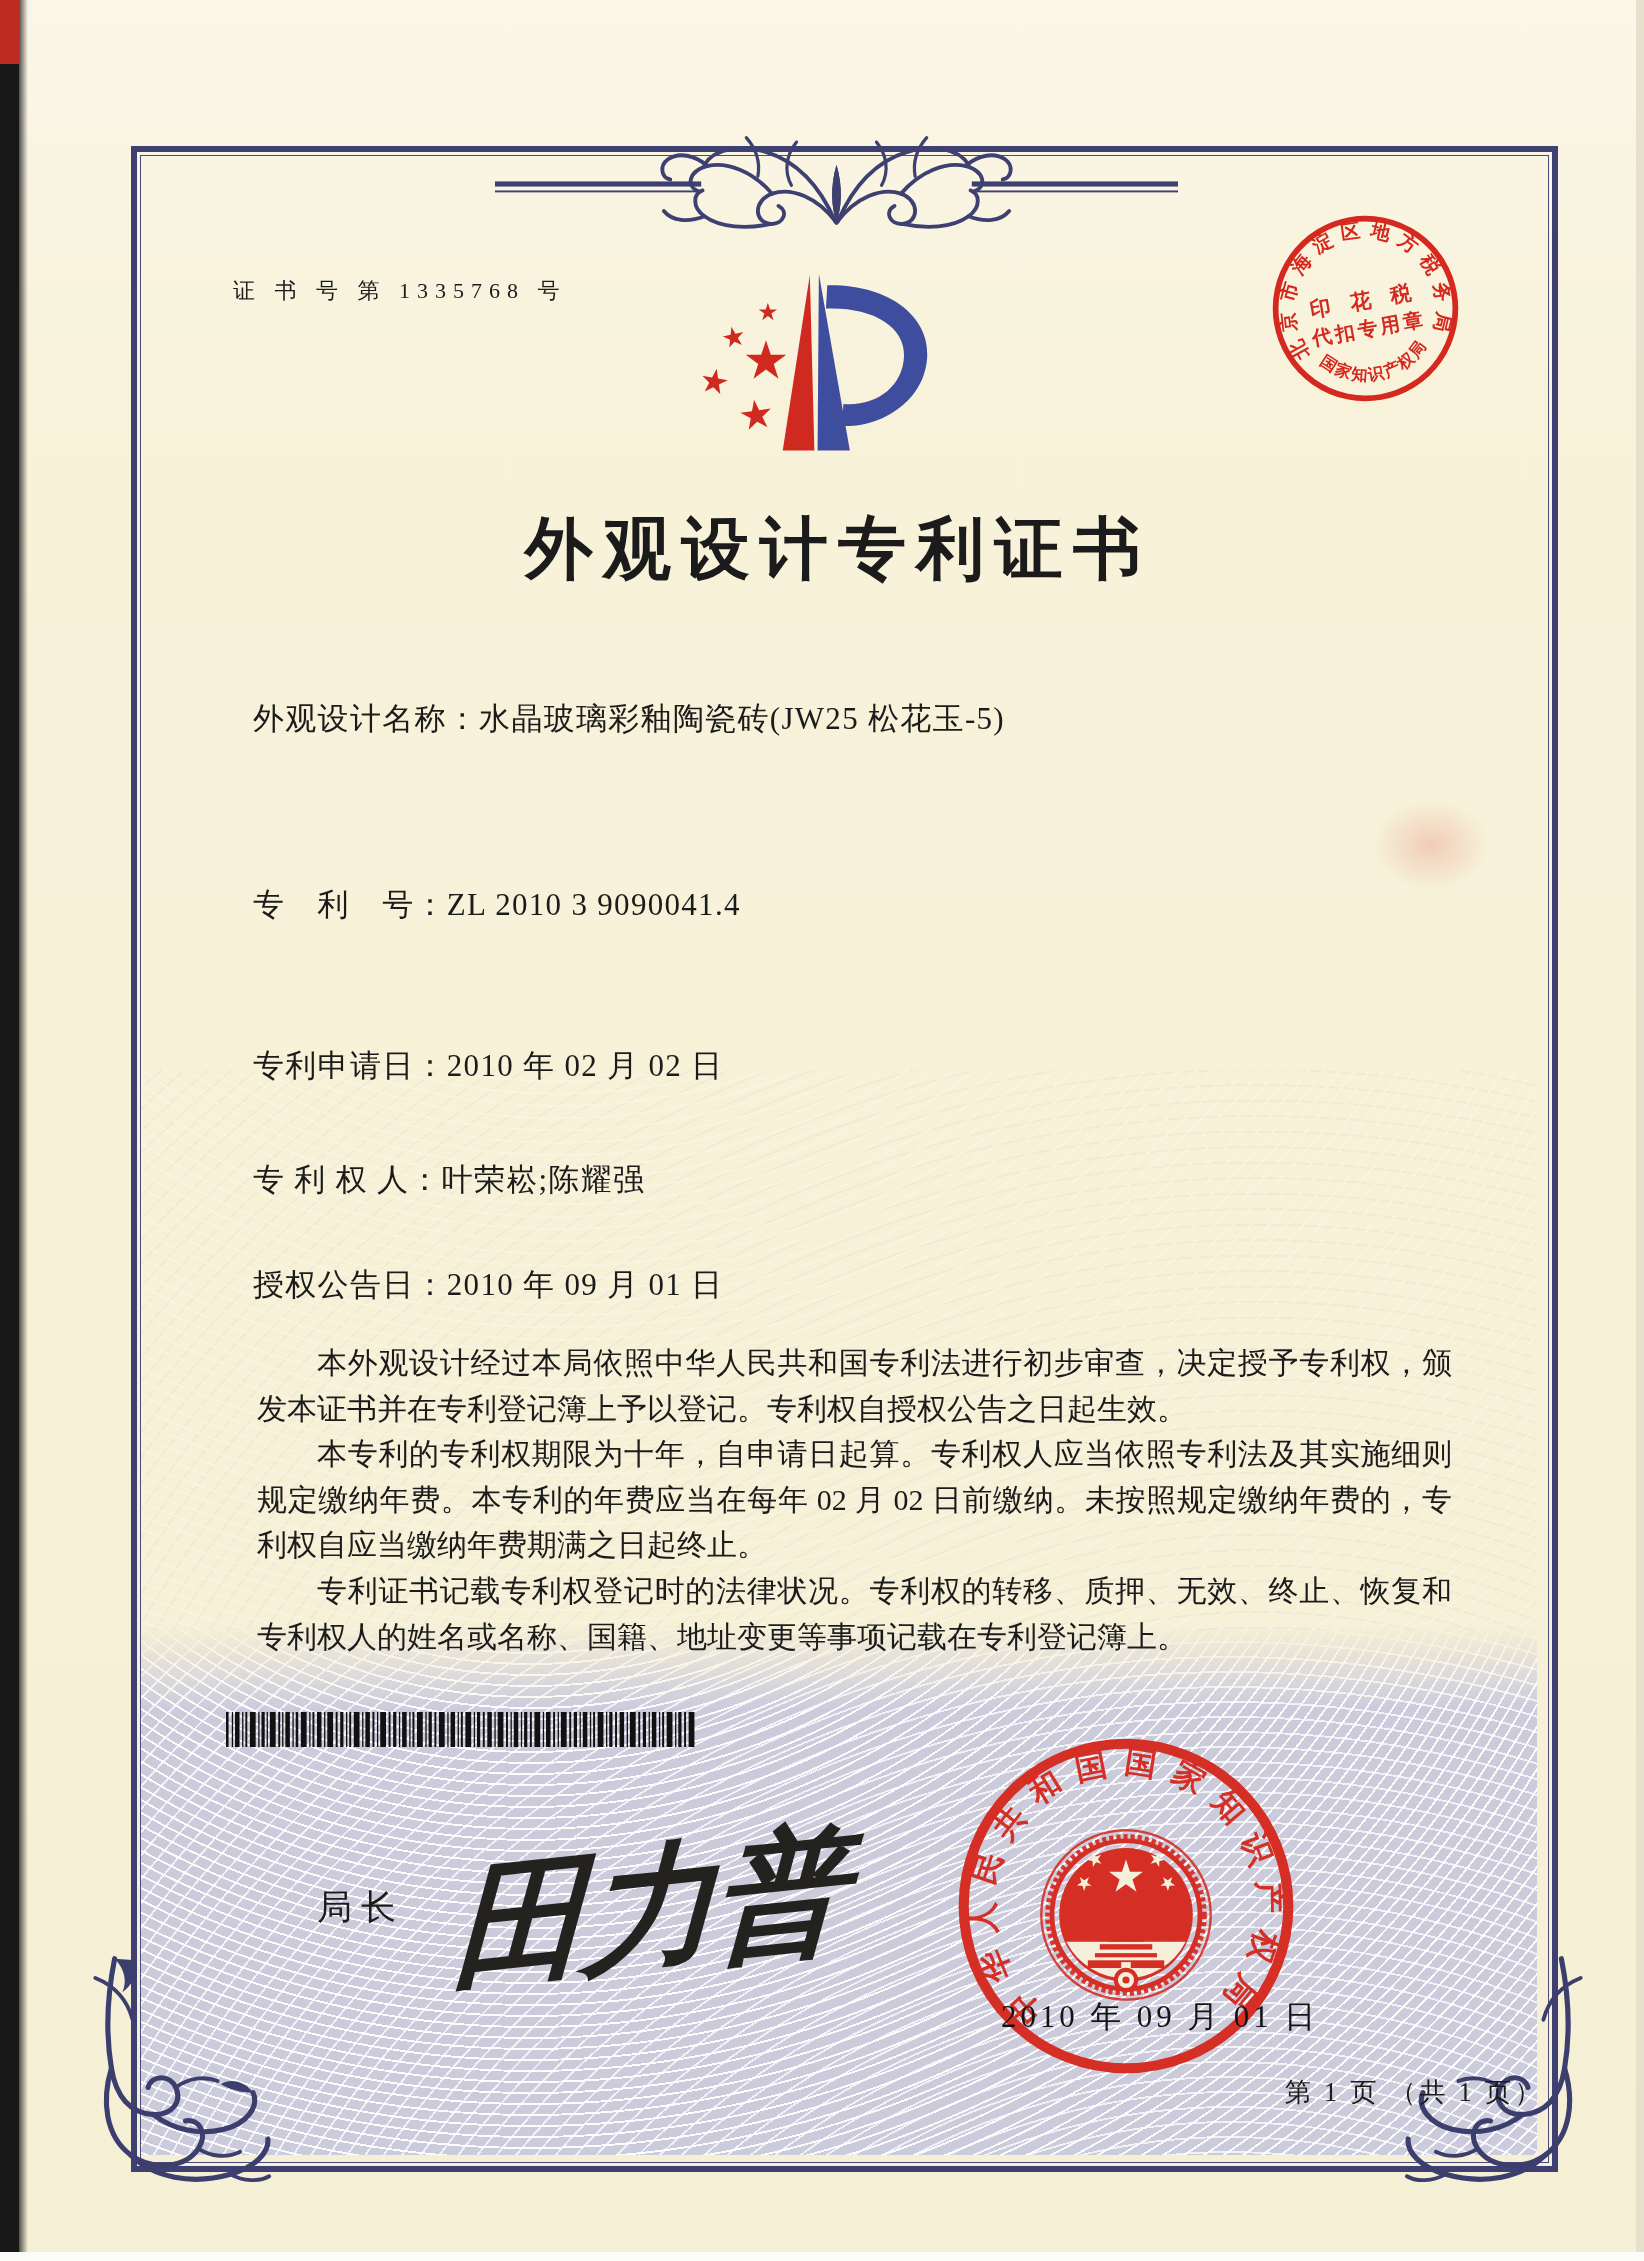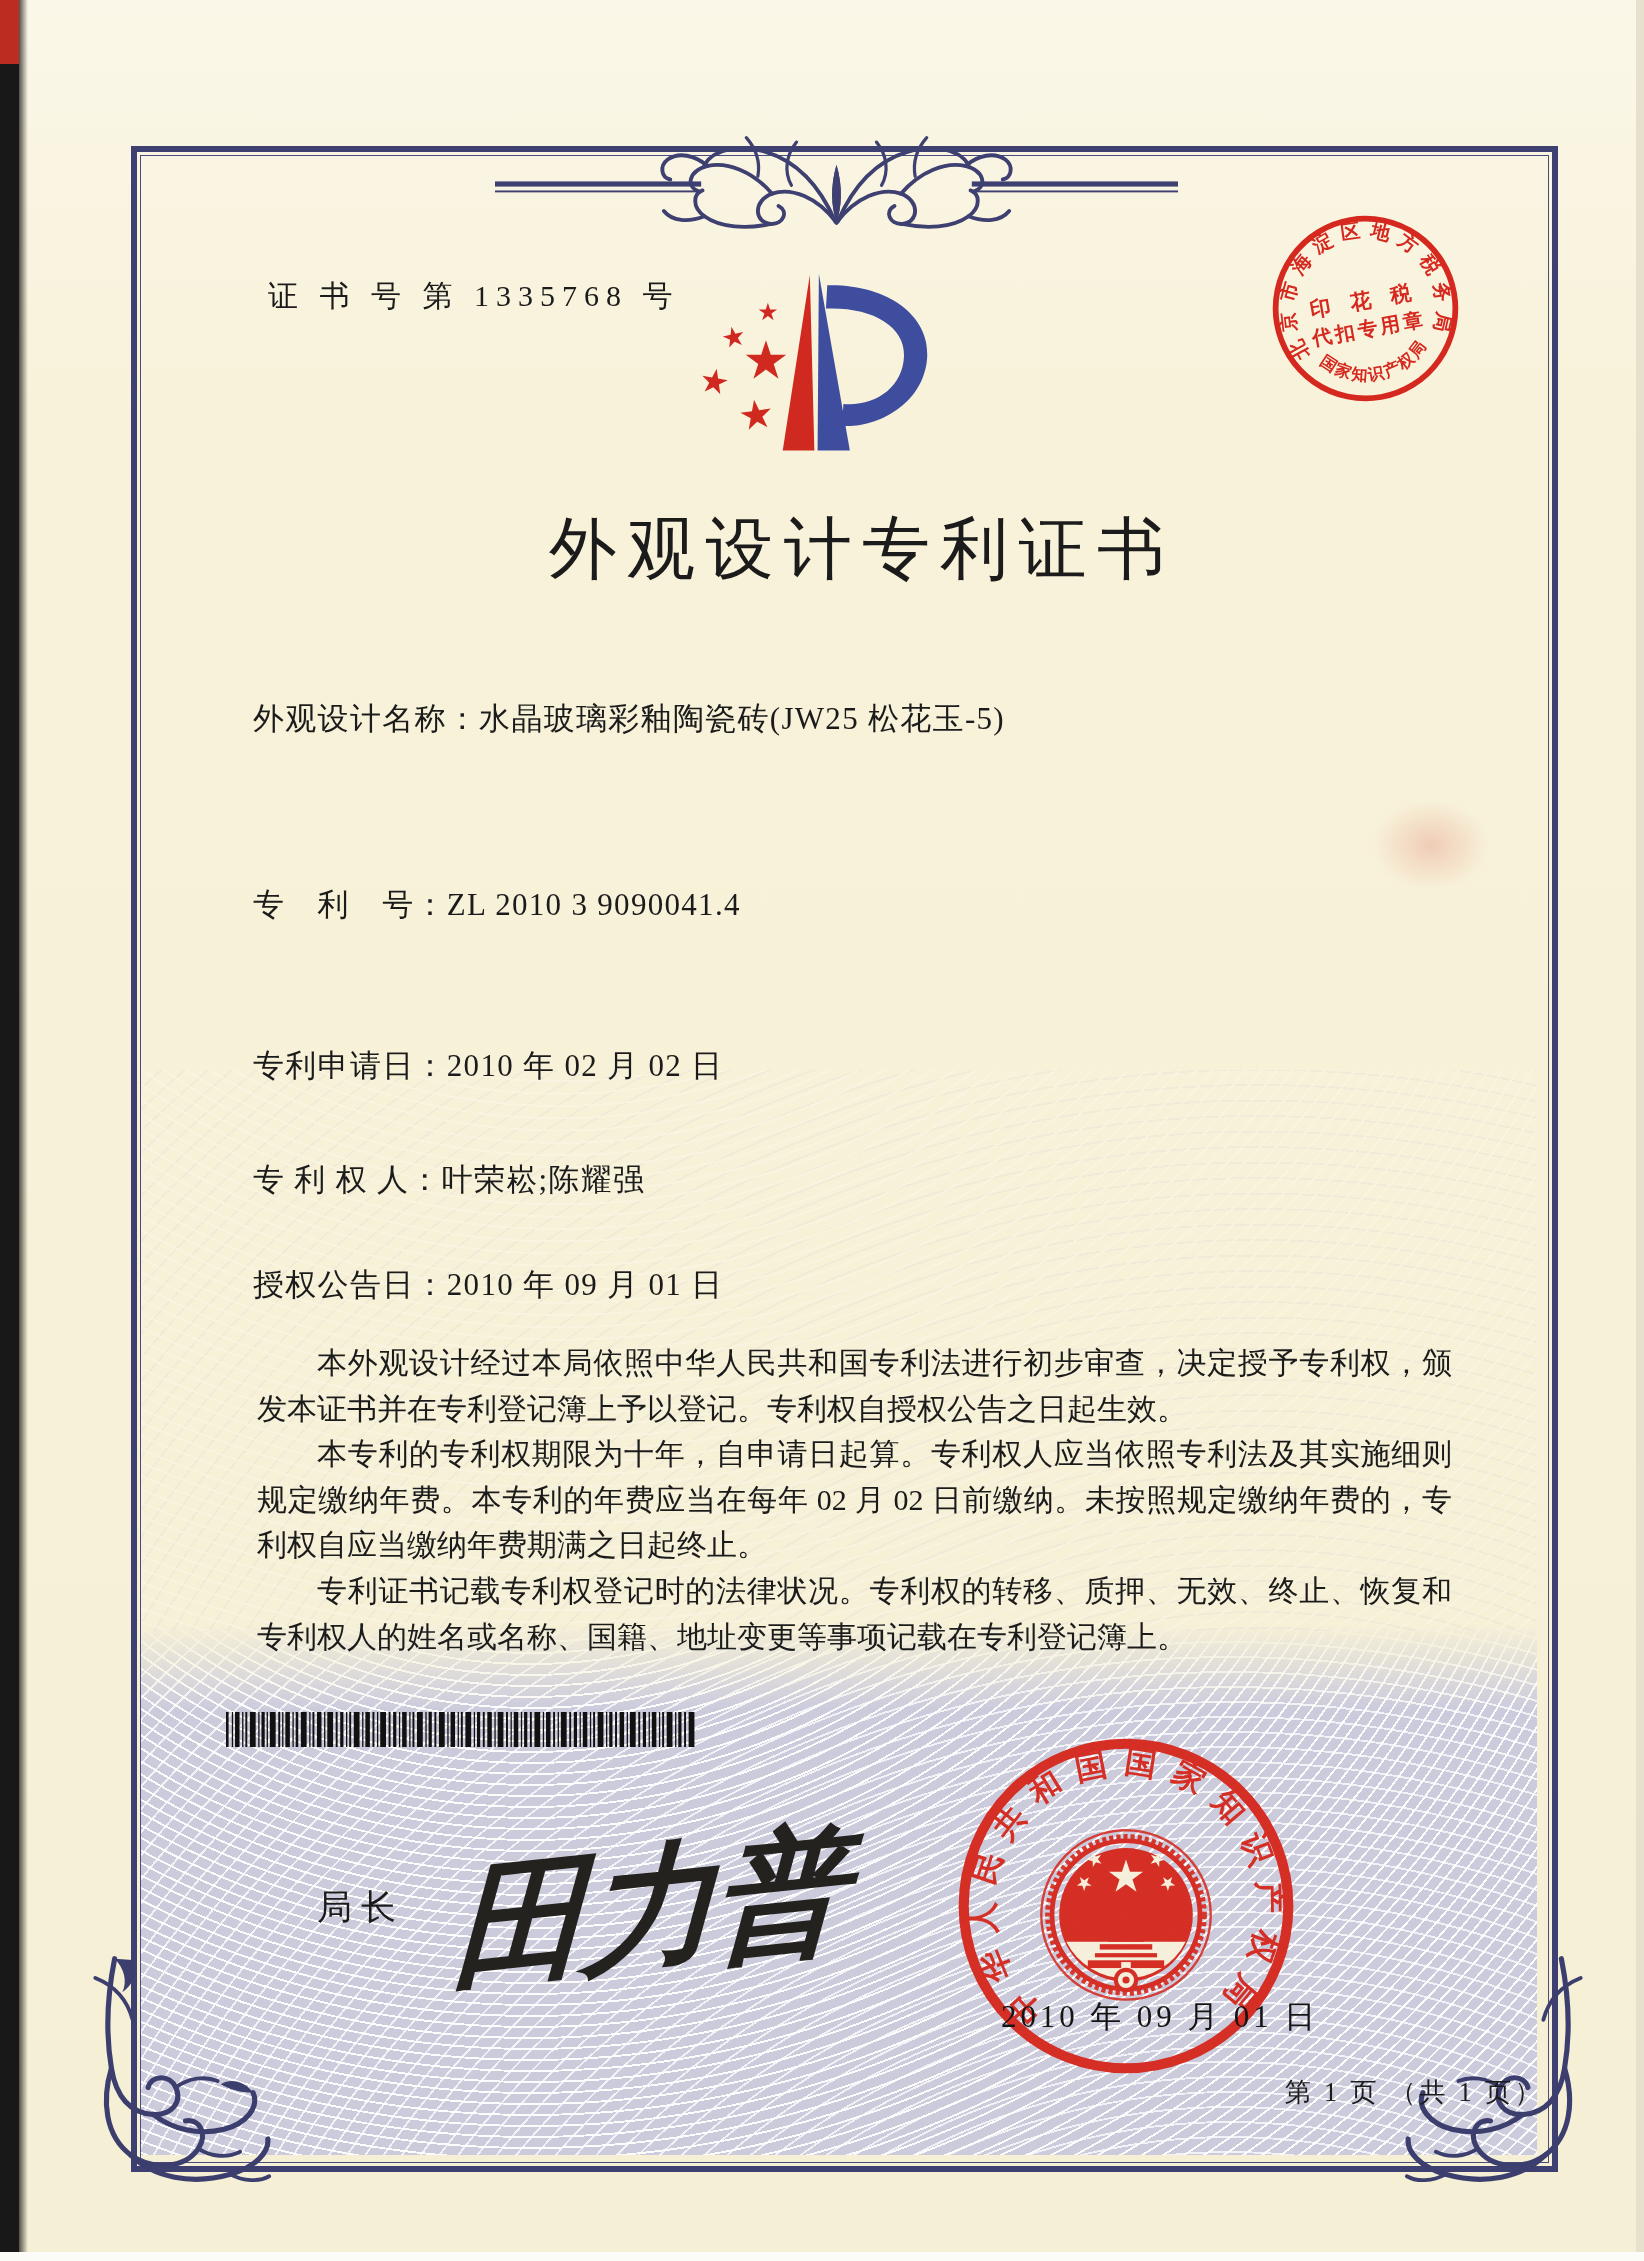--- a/index.html
+++ b/index.html
@@ -29,23 +29,23 @@
   }
   #waves-strong{left:140px;top:1625px;width:1397px;height:530px;z-index:1;}
   #waves-faint{left:140px;top:1070px;width:1397px;height:561px;opacity:.22;z-index:1;
     background:
       repeating-radial-gradient(1354px circle at 30% -580px, rgba(255,255,255,.9) 0 1.9px, rgba(255,255,255,0) 1.9px 12.3px),
       repeating-radial-gradient(1547px circle at 80% 1225px, rgba(180,180,205,.5) 0 1.9px, rgba(180,180,205,0) 1.9px 15.5px);
   }
   #smudge{left:1373px;top:800px;width:116px;height:90px;border-radius:50%;
     background:radial-gradient(closest-side,rgba(214,70,60,.22),rgba(214,70,60,0));z-index:2;}
   
-  #cert-no{left:233px;top:276px;font-size:30px;letter-spacing:7px;z-index:5;margin-left:35px;}
-  #title{left:132px;top:504px;width:1412px;text-align:center;font-size:68px;font-weight:normal;
-         letter-spacing:10.3px;z-index:5;padding-left:24px;}
+  #cert-no{left:233px;top:276px;font-size:22px;letter-spacing:7px;z-index:5;}
+  #title{left:132px;top:504px;width:1412px;text-align:center;font-size:68px;font-weight:bold;
+         letter-spacing:10.3px;z-index:5;}
   .field{left:253px;font-size:31px;letter-spacing:1.3px;z-index:5;white-space:nowrap;}
   #paras{left:237px;top:1340px;width:1195px;font-size:30px;line-height:1.52;text-align:justify;z-index:5;margin-left:20px;}
   #paras p{margin:0;text-indent:2em;}
   #barcode{left:226px;top:1712px;width:471px;height:35px;z-index:5;}
   #sig-label{left:317px;top:1884px;font-size:35px;letter-spacing:9px;z-index:5;}
   #sig-name{left:451px;top:1805px;width:361px;height:213px;font-size:135px;font-weight:bold;
             font-style:italic;transform:rotate(-6deg) skewX(-8deg);color:#23221f;z-index:5;
             letter-spacing:-3.9px;line-height:213px;white-space:nowrap;}
   #seal-date{left:1001px;top:1996px;font-size:31px;letter-spacing:3.9px;color:#141414;z-index:8;white-space:nowrap;}
   #footer{left:132px;top:2075px;width:1412px;text-align:right;font-size:26.4px;letter-spacing:3.2px;z-index:6;}

